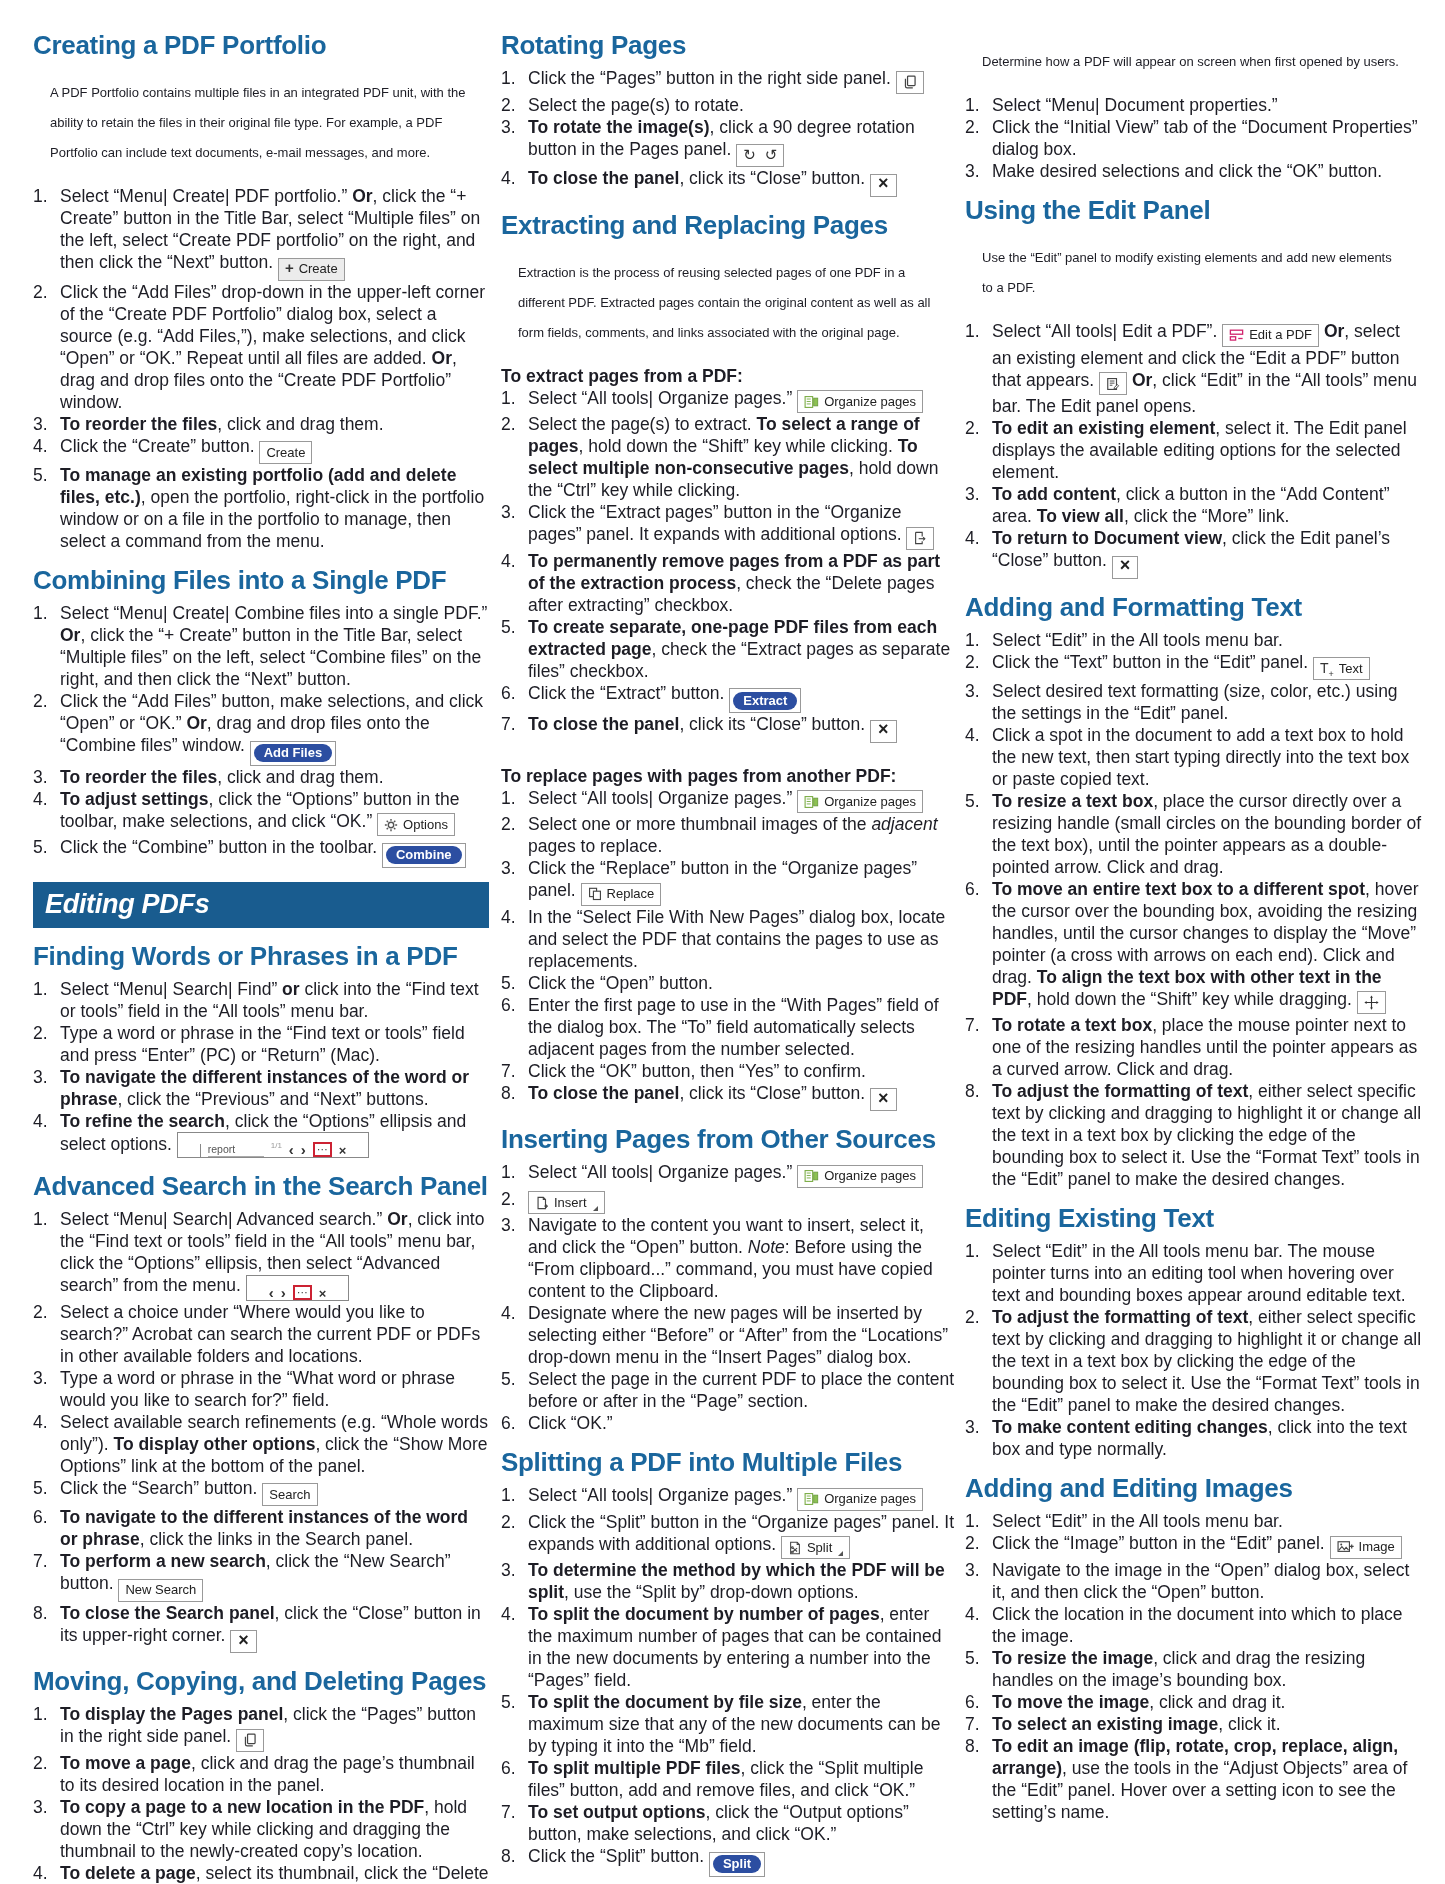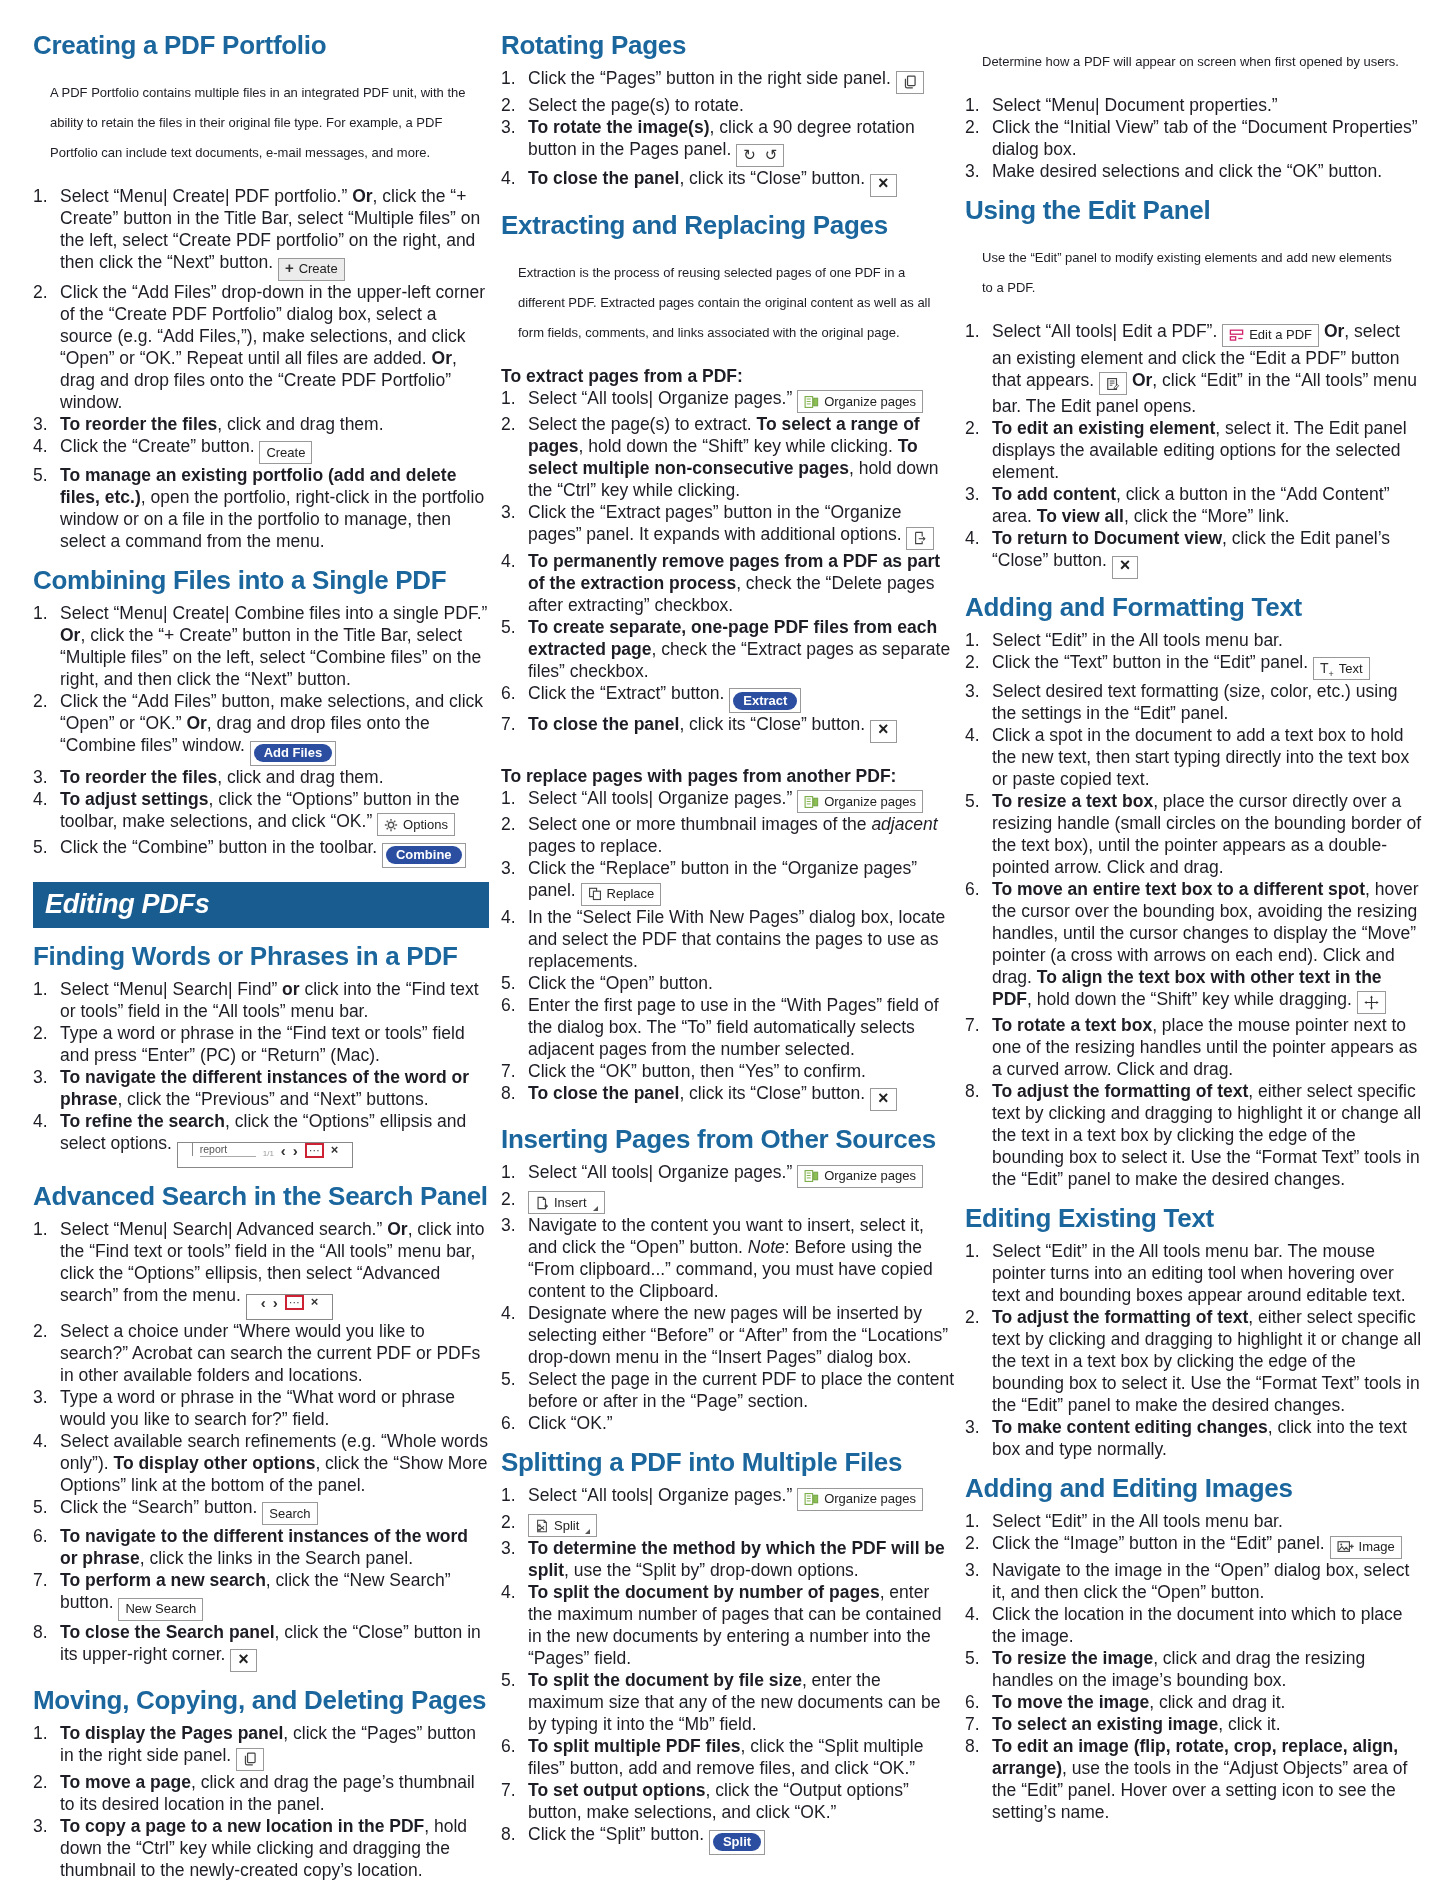--- a/index.html
+++ b/index.html
@@ -54,21 +54,21 @@
   .crn{width:0;height:0;border-bottom:5px solid #555;border-left:5px solid transparent;align-self:flex-end;margin:0 0 2px 1px;}
   .pillw{
     display:inline-flex;align-items:center;border:1px solid #999;background:#fff;
     height:25px;padding:0 3px;vertical-align:-6px;box-sizing:border-box;
   }
   .pill{
     background:var(--pill);color:#fff;border-radius:10px;font-size:13px;font-weight:bold;
     padding:3px 10px;line-height:12px;white-space:nowrap;
   }
   .findbar{
-    display:inline-flex;align-items:flex-start;border:1px solid #888;height:26px;padding:0 14px;
+    display:inline-flex;align-items:flex-end;border:1px solid #888;height:26px;padding:0 22px;
     gap:7px;vertical-align:-7px;background:#fff;box-sizing:border-box;
   }
   .fb-caret{width:1px;height:13px;background:#888;}
   .fb-q{font-size:10.5px;color:#555;border-bottom:1px solid #aaa;width:56px;line-height:13px;}
   .fb-count{font-size:8px;color:#999;}
   .fb-nav{font-size:15px;color:#333;font-weight:bold;line-height:1;}
   .fb-ell{font-size:11px;color:#444;border:2px solid #C23;padding:0 2px;line-height:11px;}
   .fb-x{font-size:13px;color:#333;font-weight:bold;line-height:1;}
 </style>
 </head>
@@ -425,21 +425,21 @@
                 <rect x="1.2" y="1.8" width="8.6" height="12.4" fill="#fff" stroke="#7FAF4B" stroke-width="1.3"></rect>
                 <path d="M3 4.6h4.6M3 7.4h4.6M3 10.2h4.6" stroke="#7FAF4B" stroke-width="1.1"></path>
                 <rect x="11" y="3.6" width="4.6" height="8.8" fill="#8CC152" stroke="#6B9A3F" stroke-width="1"></rect>
               </svg>
             </span>
             <span class="wlabel">Organize pages</span>
           </span></div>
       </div>
       <div class="li">
         <span class="num">2.</span>
-        <div class="lc"><span class="wbox">
+        <div class="lc"><span>Click the “Split” button in the “Organize pages” panel. It expands with additional options. </span><span class="wbox">
             <span>
               <svg width="14" height="14" viewBox="0 0 16 16" fill="none" stroke="#444" stroke-width="1.2">
                 <path d="M3 1.5h7.5L13 4v10.5H3z"></path>
                 <path d="M10.5 1.5V4H13"></path>
                 <path d="m5.8 8.2 4.6 3.8M5.8 12l4.6-3.8"></path>
                 <circle cx="5" cy="7.5" r="1"></circle>
                 <circle cx="5" cy="12.7" r="1"></circle>
               </svg>
             </span>
             <span class="wlabel">Split</span>

